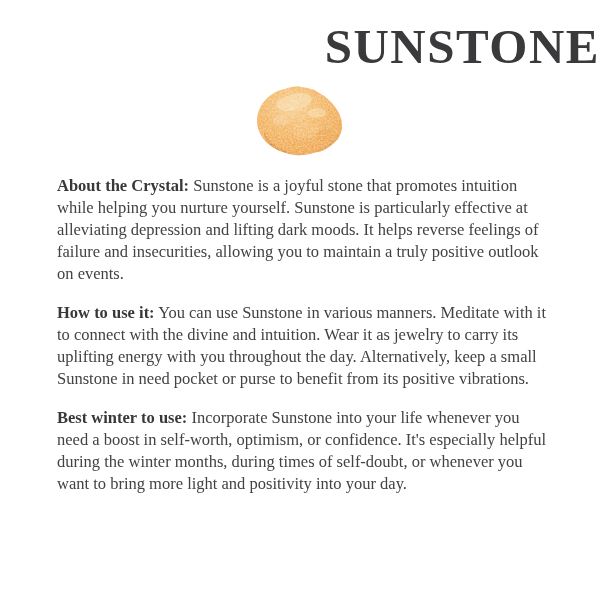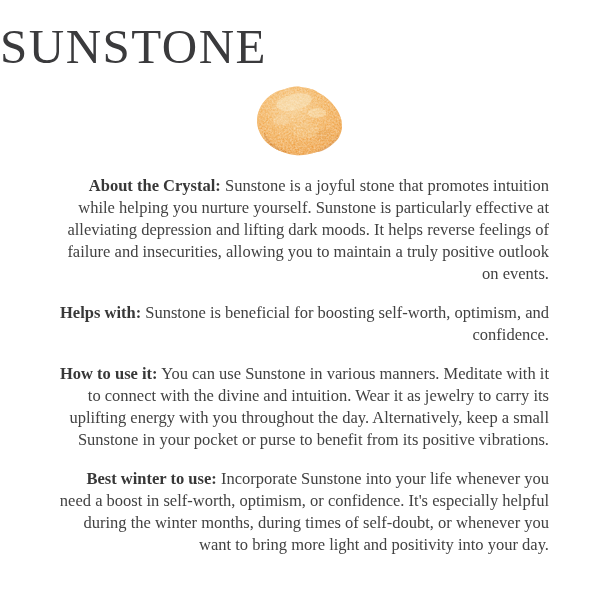--- a/index.html
+++ b/index.html
@@ -10,43 +10,42 @@
     overflow: hidden;
   }
   .page {
     width: 600px; height: 600px;
     background: #ffffff;
     box-sizing: border-box;
   }
   .page-title {
     margin: 0;
     padding-top: 22px;
-    text-align: left;
+    text-align: right;
     font-size: 49px;
     line-height: 1.0;
-    font-weight: 400;
+    font-weight: 700;
     letter-spacing: 1.5px;
     color: #3a3a3c;
   }
   .crystal-figure {
     margin: 15px 0 0 0;
     display: flex;
     justify-content: center;
     height: 70px;
   }
   .content {
     width: 492px;
     margin: 19px 0 0 57px;
     font-size: 16.5px;
     line-height: 22px;
     color: #424242;
   }
   .section {
     margin: 0 0 17px 0;
-    text-align: right;
   }
   .section b {
     font-weight: 700;
     color: #383838;
   }
 </style>
 </head>
 <body>
 
 <div class="page">
@@ -95,28 +94,24 @@
     </svg>
   </div>
 
   <div class="content">
 
     <p class="section">
       <b>About the Crystal:</b>
       <span>Sunstone is a joyful stone that promotes intuition while helping you nurture yourself. Sunstone is particularly effective at alleviating depression and lifting dark moods. It helps reverse feelings of failure and insecurities, allowing you to maintain a truly positive outlook on events.</span>
     </p>
 
-    <p class="section">
-      <b>Helps with:</b>
-      <span>Sunstone is beneficial for boosting self-worth, optimism, and confidence.</span>
-    </p>
 
     <p class="section">
       <b>How to use it:</b>
-      <span>You can use Sunstone in various manners. Meditate with it to connect with the divine and intuition. Wear it as jewelry to carry its uplifting energy with you throughout the day. Alternatively, keep a small Sunstone in your pocket or purse to benefit from its positive vibrations.</span>
+      <span>You can use Sunstone in various manners. Meditate with it to connect with the divine and intuition. Wear it as jewelry to carry its uplifting energy with you throughout the day. Alternatively, keep a small Sunstone in need pocket or purse to benefit from its positive vibrations.</span>
     </p>
 
     <p class="section">
       <b>Best winter to use:</b>
       <span>Incorporate Sunstone into your life whenever you need a boost in self-worth, optimism, or confidence. It's especially helpful during the winter months, during times of self-doubt, or whenever you want to bring more light and positivity into your day.</span>
     </p>
 
   </div>
 </div>
 

